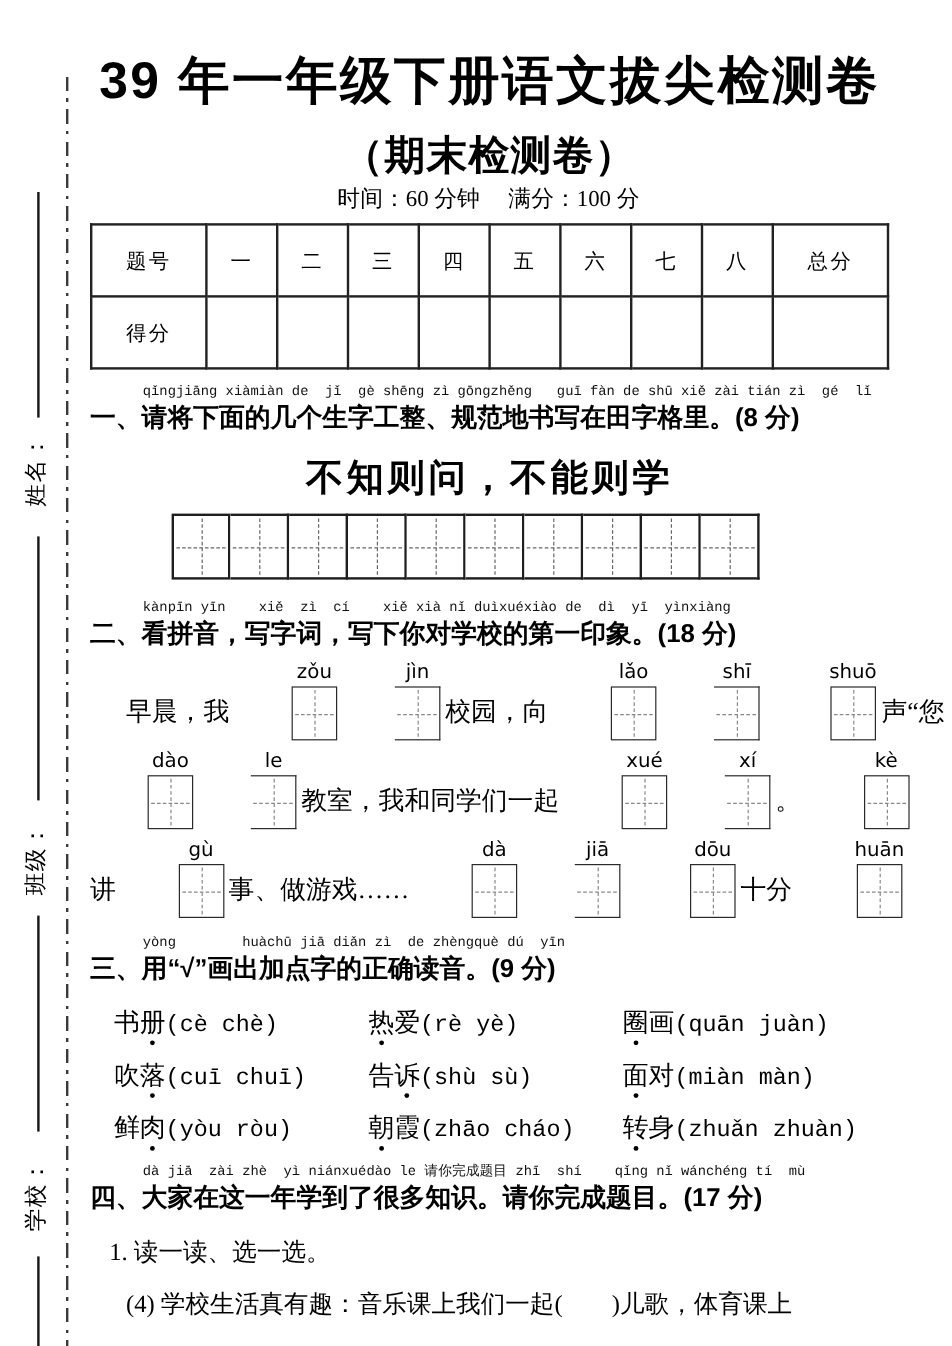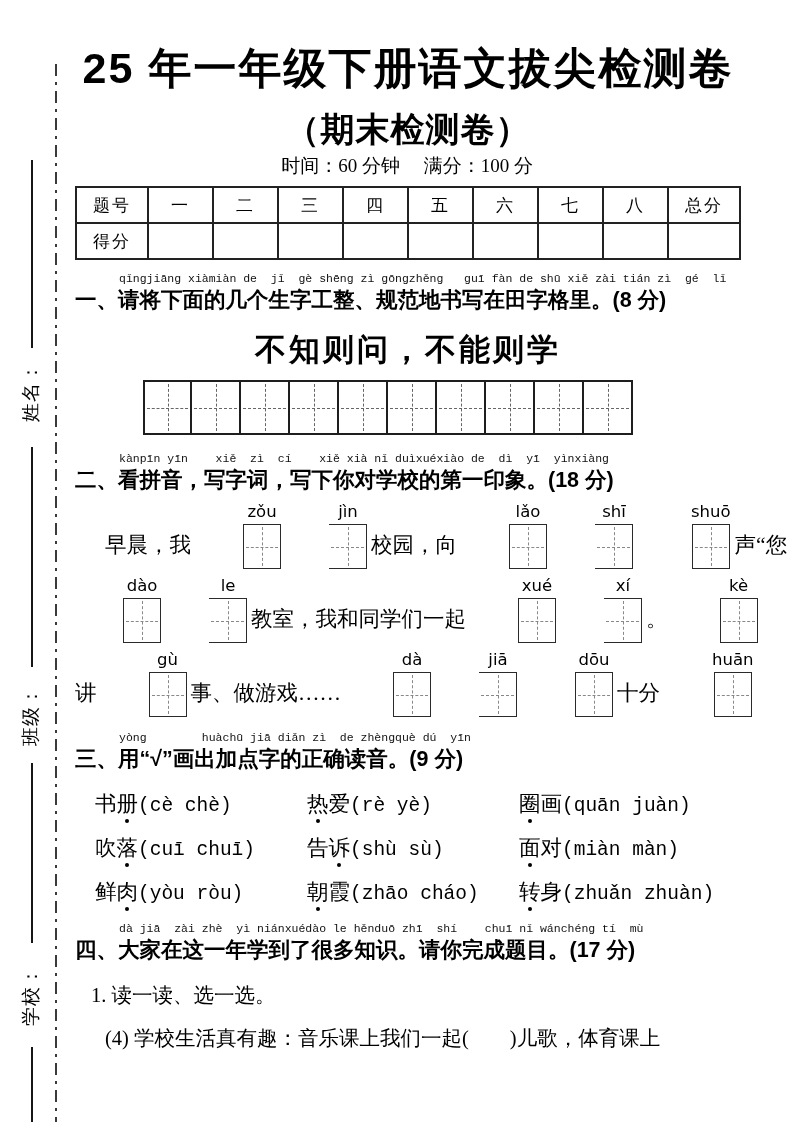--- a/index.html
+++ b/index.html
@@ -36,21 +36,21 @@
   .subtitle{
     margin-top:14px;text-align:center;font-size:34px;font-weight:700;
     font-family:"Liberation Sans",sans-serif;letter-spacing:1px;
   }
   .meta{margin-top:0;text-align:center;font-size:19px;padding-right:2px;white-space:pre;}
   table.score{
     margin-top:7px;width:100%;border-collapse:collapse;table-layout:fixed;
   }
   table.score td{
     border:2px solid #222;height:34px;text-align:center;font-size:17px;
-    letter-spacing:2px;padding:0;
+    letter-spacing:2px;padding:12px;
   }
   td.w-first,td.w-last{width:70px;}
   
   .sec{margin-top:12px;}
   .sec-py{
     font-family:Liberation Mono, monospace;font-size:11.5px;line-height:13px;
     margin-left:44px;white-space:pre;color:#111;
   }
   .sec-head{
     font-size:21.5px;font-weight:700;font-family:"Liberation Sans",sans-serif;
@@ -124,21 +124,21 @@
 <div class="sline sl-2"></div>
 <div class="vlabel vl-2">班级：</div>
 
 <div class="sline sl-3"></div>
 <div class="vlabel vl-3">学校：</div>
 
 <div class="sline sl-4"></div>
 
 <div class="main">
 
-  <div class="title">25 年一年级下册语文拔尖检测卷</div>
+  <div class="title">39 年一年级下册语文拔尖检测卷</div>
   <div class="subtitle">（期末检测卷）</div>
   <div class="meta">时间：60 分钟　 满分：100 分</div>
 
   <table class="score">
     <tbody>
         <tr>
       <td class="w-first">题号</td>
       <td>一</td>
       <td>二</td>
       <td>三</td>
@@ -316,19 +316,19 @@
     <span class="s3e"><span>告</span><span class="dotch">诉</span><span></span><span class="opts">(shù sù)</span></span>
     <span class="s3e"><span></span><span class="dotch">面</span><span>对</span><span class="opts">(miàn màn)</span></span>
   </div>
   <div class="s3row">
     <span class="s3e"><span>鲜</span><span class="dotch">肉</span><span></span><span class="opts">(yòu ròu)</span></span>
     <span class="s3e"><span></span><span class="dotch">朝</span><span>霞</span><span class="opts">(zhāo cháo)</span></span>
     <span class="s3e"><span></span><span class="dotch">转</span><span>身</span><span class="opts">(zhuǎn zhuàn)</span></span>
   </div>
 
   <div class="sec" style="margin-top:16px;">
-    <div class="sec-py">dà jiā  zài zhè  yì niánxuédào le hěnduō zhī  shí    chuī nǐ wánchéng tí  mù</div>
+    <div class="sec-py">dà jiā  zài zhè  yì niánxuédào le 请你完成题目 zhī  shí    qǐng nǐ wánchéng tí  mù</div>
     <div class="sec-head">四、大家在这一年学到了很多知识。请你完成题目。(17 分)</div>
   </div>
   <div class="s4item">1. 读一读、选一选。</div>
   <div class="s4sub">(4) 学校生活真有趣：音乐课上我们一起(　　)儿歌，体育课上</div>
 
 </div>
 
 </body></html>

